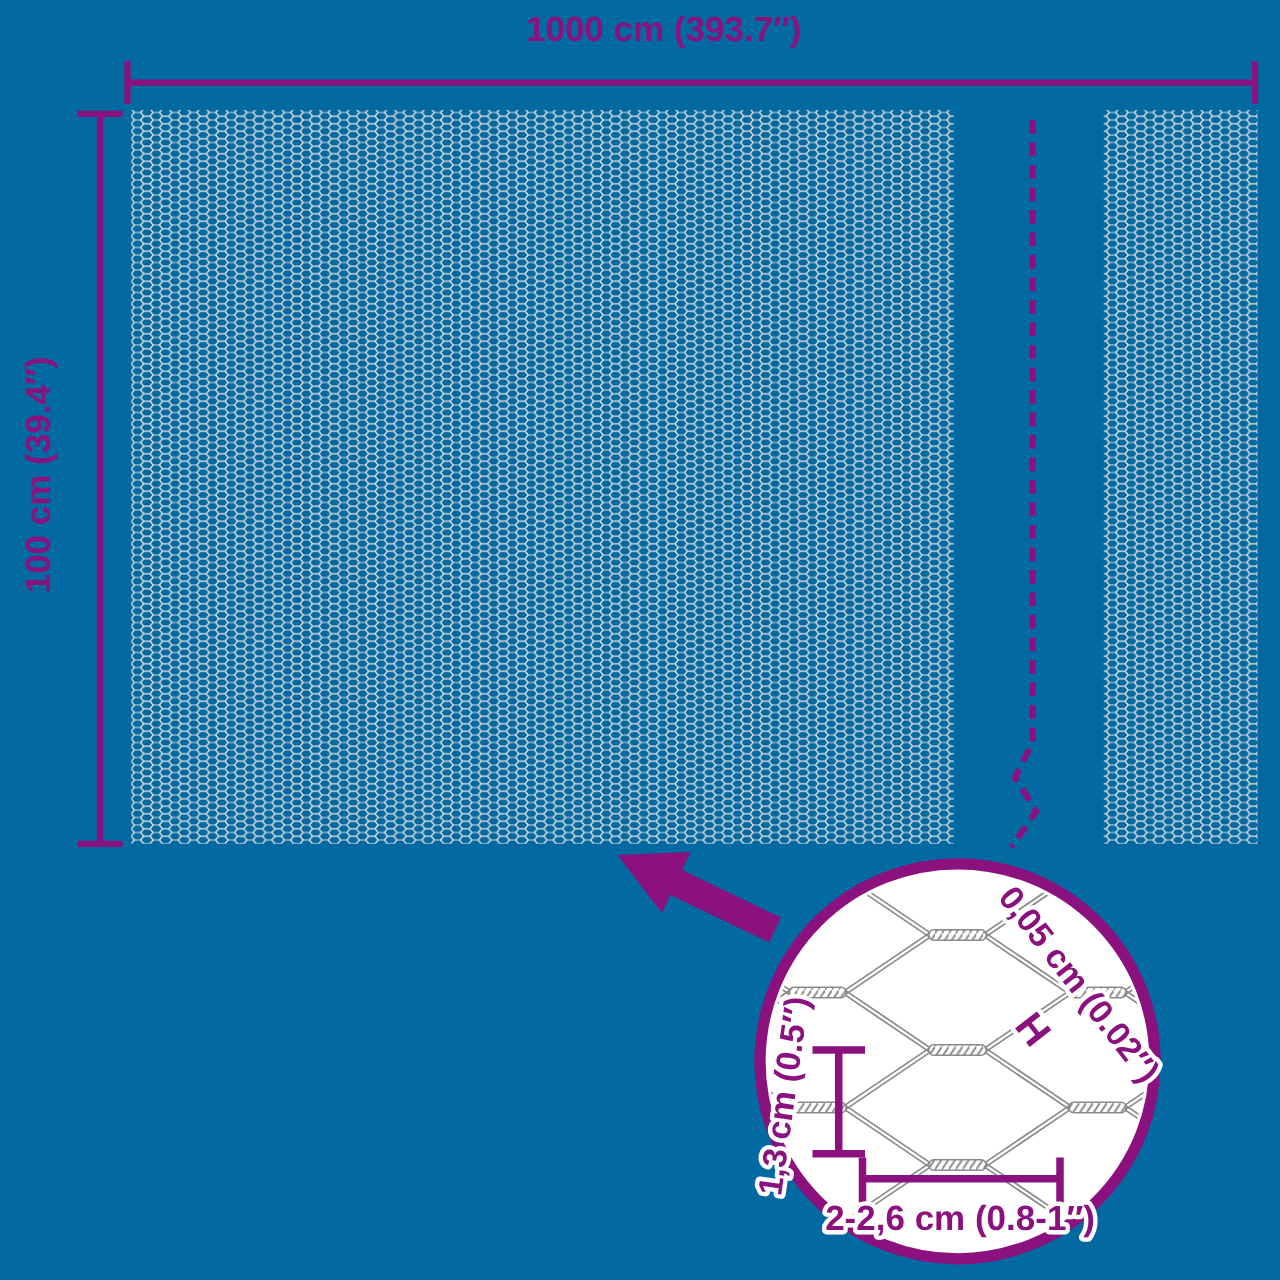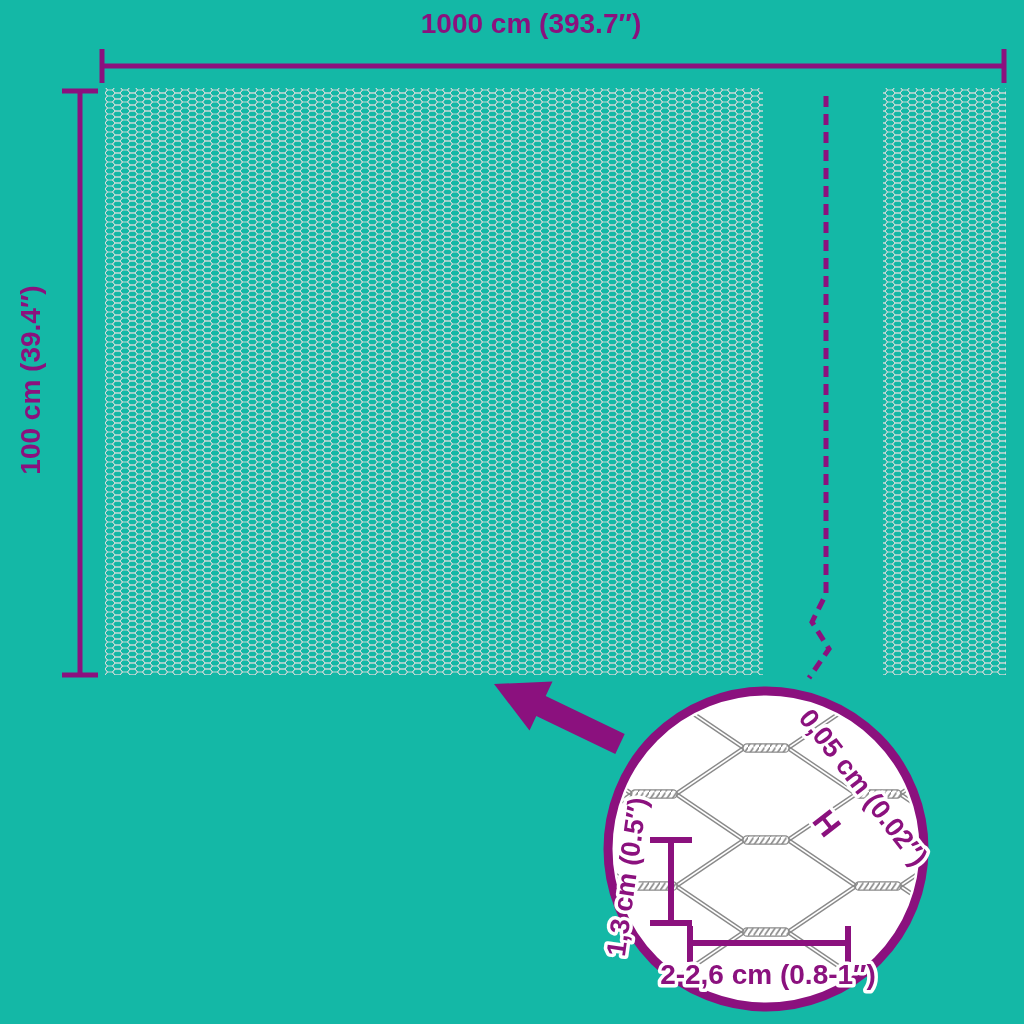--- a/index.html
+++ b/index.html
@@ -1,17 +1,17 @@
 <!DOCTYPE html>
 <html><head>
 <meta charset="utf-8">
 <style>
   html,body{margin:0;padding:0;background:#ffffff;}
   .stage{
-    position:relative;width:1024px;height:1024px;background:#14b8a6;
+    position:relative;width:1024px;height:1024px;background:#0369a1;
     overflow:hidden;font-family:"Liberation Sans",sans-serif;
   }
   svg{position:absolute;left:0;top:0;}
   .dim-stroke{stroke:#8B117E;stroke-width:5;fill:none;}
   .dim-stroke-bold{stroke:#8B117E;stroke-width:6;fill:none;}
   .circle-stroke{stroke:#8B117E;stroke-width:9;fill:none;}
   .dash-line{stroke:#8B117E;stroke-width:5;fill:none;stroke-dasharray:11 7;}
   .lbl{fill:#8B117E;font-weight:bold;font-size:28px;}
   .lbl-sm{fill:#8B117E;font-weight:bold;font-size:27px;}
   .halo{stroke:#ffffff;stroke-width:7;paint-order:stroke;stroke-linejoin:round;}

